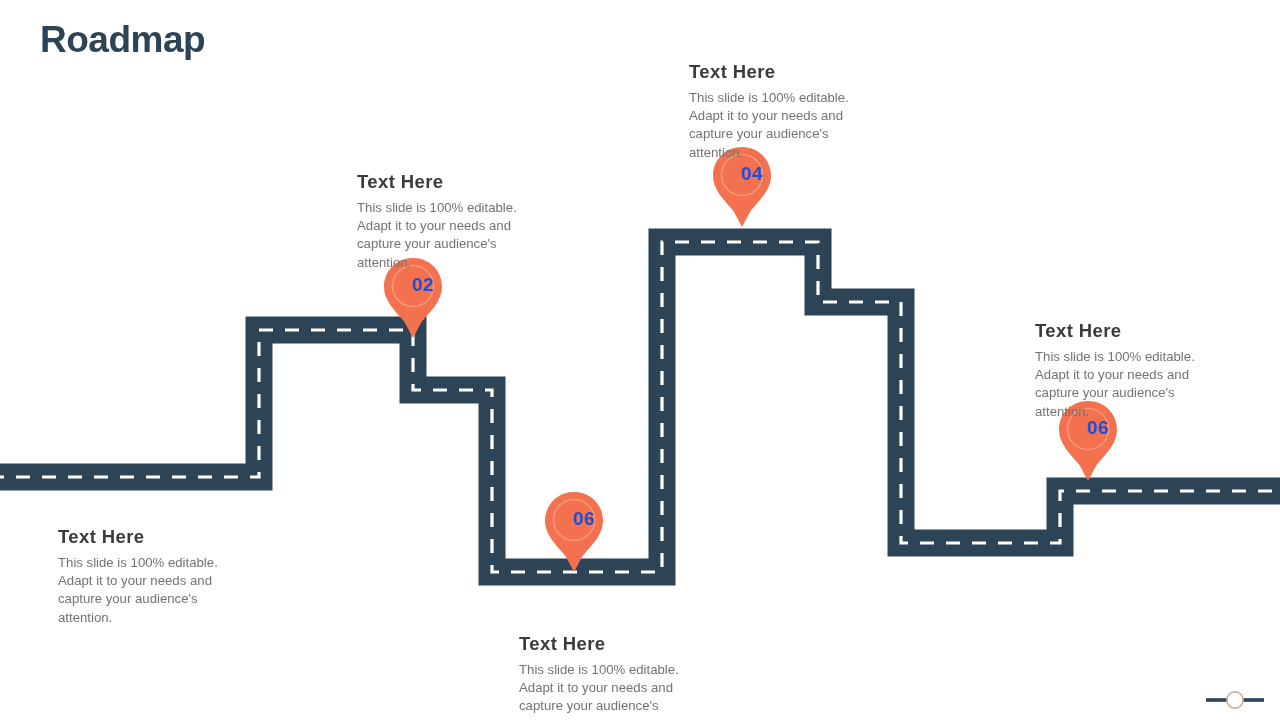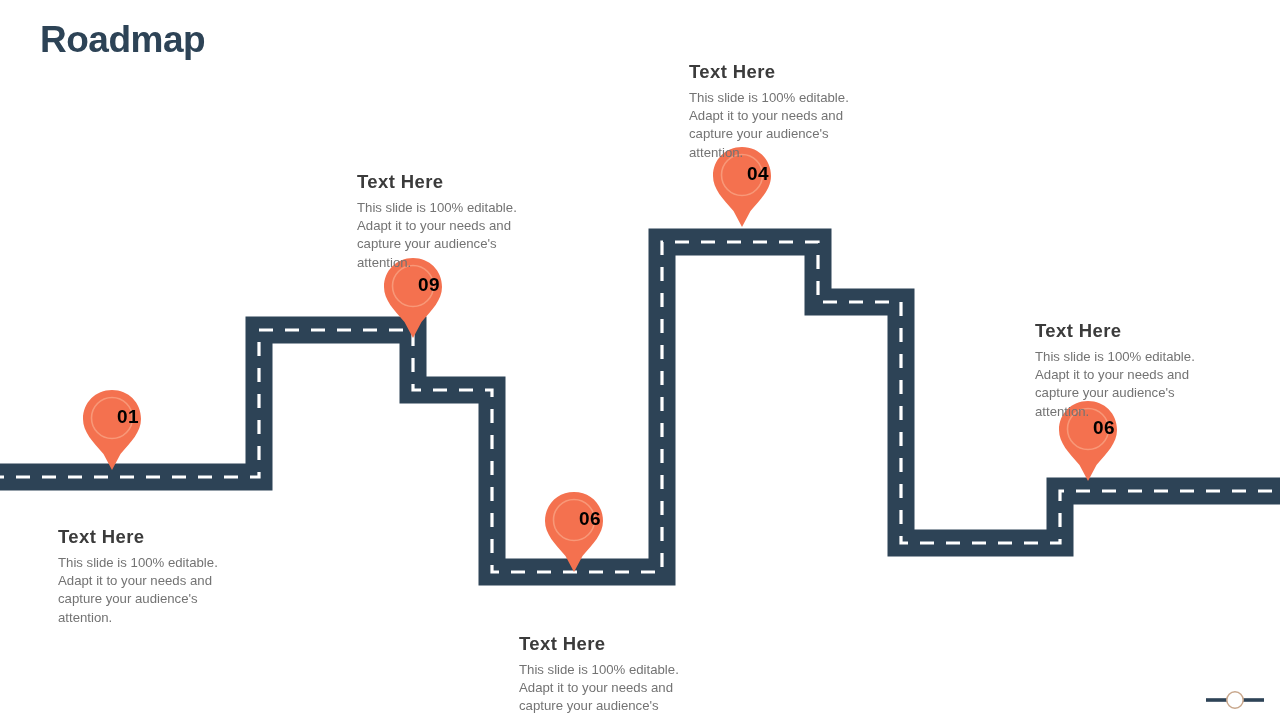--- a/index.html
+++ b/index.html
@@ -52,27 +52,27 @@
   }
   .pin-svg {
     position: absolute;
     left: 0; top: 0;
     width: 62px;
     height: 84px;
     overflow: visible;
   }
   .pin-num {
     position: absolute;
-    left: 16px;
+    left: 10px;
     top: 18px;
     width: 62px;
     text-align: center;
     font-size: 19px;
     font-weight: bold;
-    color: #000000;
+    color: #1d4ed8;
     letter-spacing: 0.5px;
     pointer-events: none;
   }
 
   
   .txt-block {
     position: absolute;
     margin-top: 28px;
   }
   .txt-title {
@@ -137,34 +137,27 @@
              L 662 242
              L 818 242
              L 818 302
              L 901 302
              L 901 543
              L 1060 543
              L 1060 491
              L 1290 491" fill="none" stroke="#ffffff" stroke-width="3.2" stroke-dasharray="14 12" stroke-linecap="butt"></path>
   </svg>
 
-  <div class="pin" style="left:81px; top:388px;">
-    <svg class="pin-svg" viewBox="0 0 62 84">
-      <path d="M31 2 C14.5 2 2 14.6 2 31 C2 44 12 54 22.5 66 L31 82 L39.5 66 C50 54 60 44 60 31 C60 14.6 47.5 2 31 2 Z" fill="#f4714f"></path>
-      <circle cx="31" cy="30" r="20.5" fill="none" stroke="#f89878" stroke-width="1.6"></circle>
-    </svg>
-    <div class="pin-num">01</div>
-  </div>
 
   <div class="pin" style="left:382px; top:256px;">
     <svg class="pin-svg" viewBox="0 0 62 84">
       <path d="M31 2 C14.5 2 2 14.6 2 31 C2 44 12 54 22.5 66 L31 82 L39.5 66 C50 54 60 44 60 31 C60 14.6 47.5 2 31 2 Z" fill="#f4714f"></path>
       <circle cx="31" cy="30" r="20.5" fill="none" stroke="#f89878" stroke-width="1.6"></circle>
     </svg>
-    <div class="pin-num">09</div>
+    <div class="pin-num">02</div>
   </div>
 
   <div class="pin" style="left:543px; top:490px;">
     <svg class="pin-svg" viewBox="0 0 62 84">
       <path d="M31 2 C14.5 2 2 14.6 2 31 C2 44 12 54 22.5 66 L31 82 L39.5 66 C50 54 60 44 60 31 C60 14.6 47.5 2 31 2 Z" fill="#f4714f"></path>
       <circle cx="31" cy="30" r="20.5" fill="none" stroke="#f89878" stroke-width="1.6"></circle>
     </svg>
     <div class="pin-num">06</div>
   </div>
 

